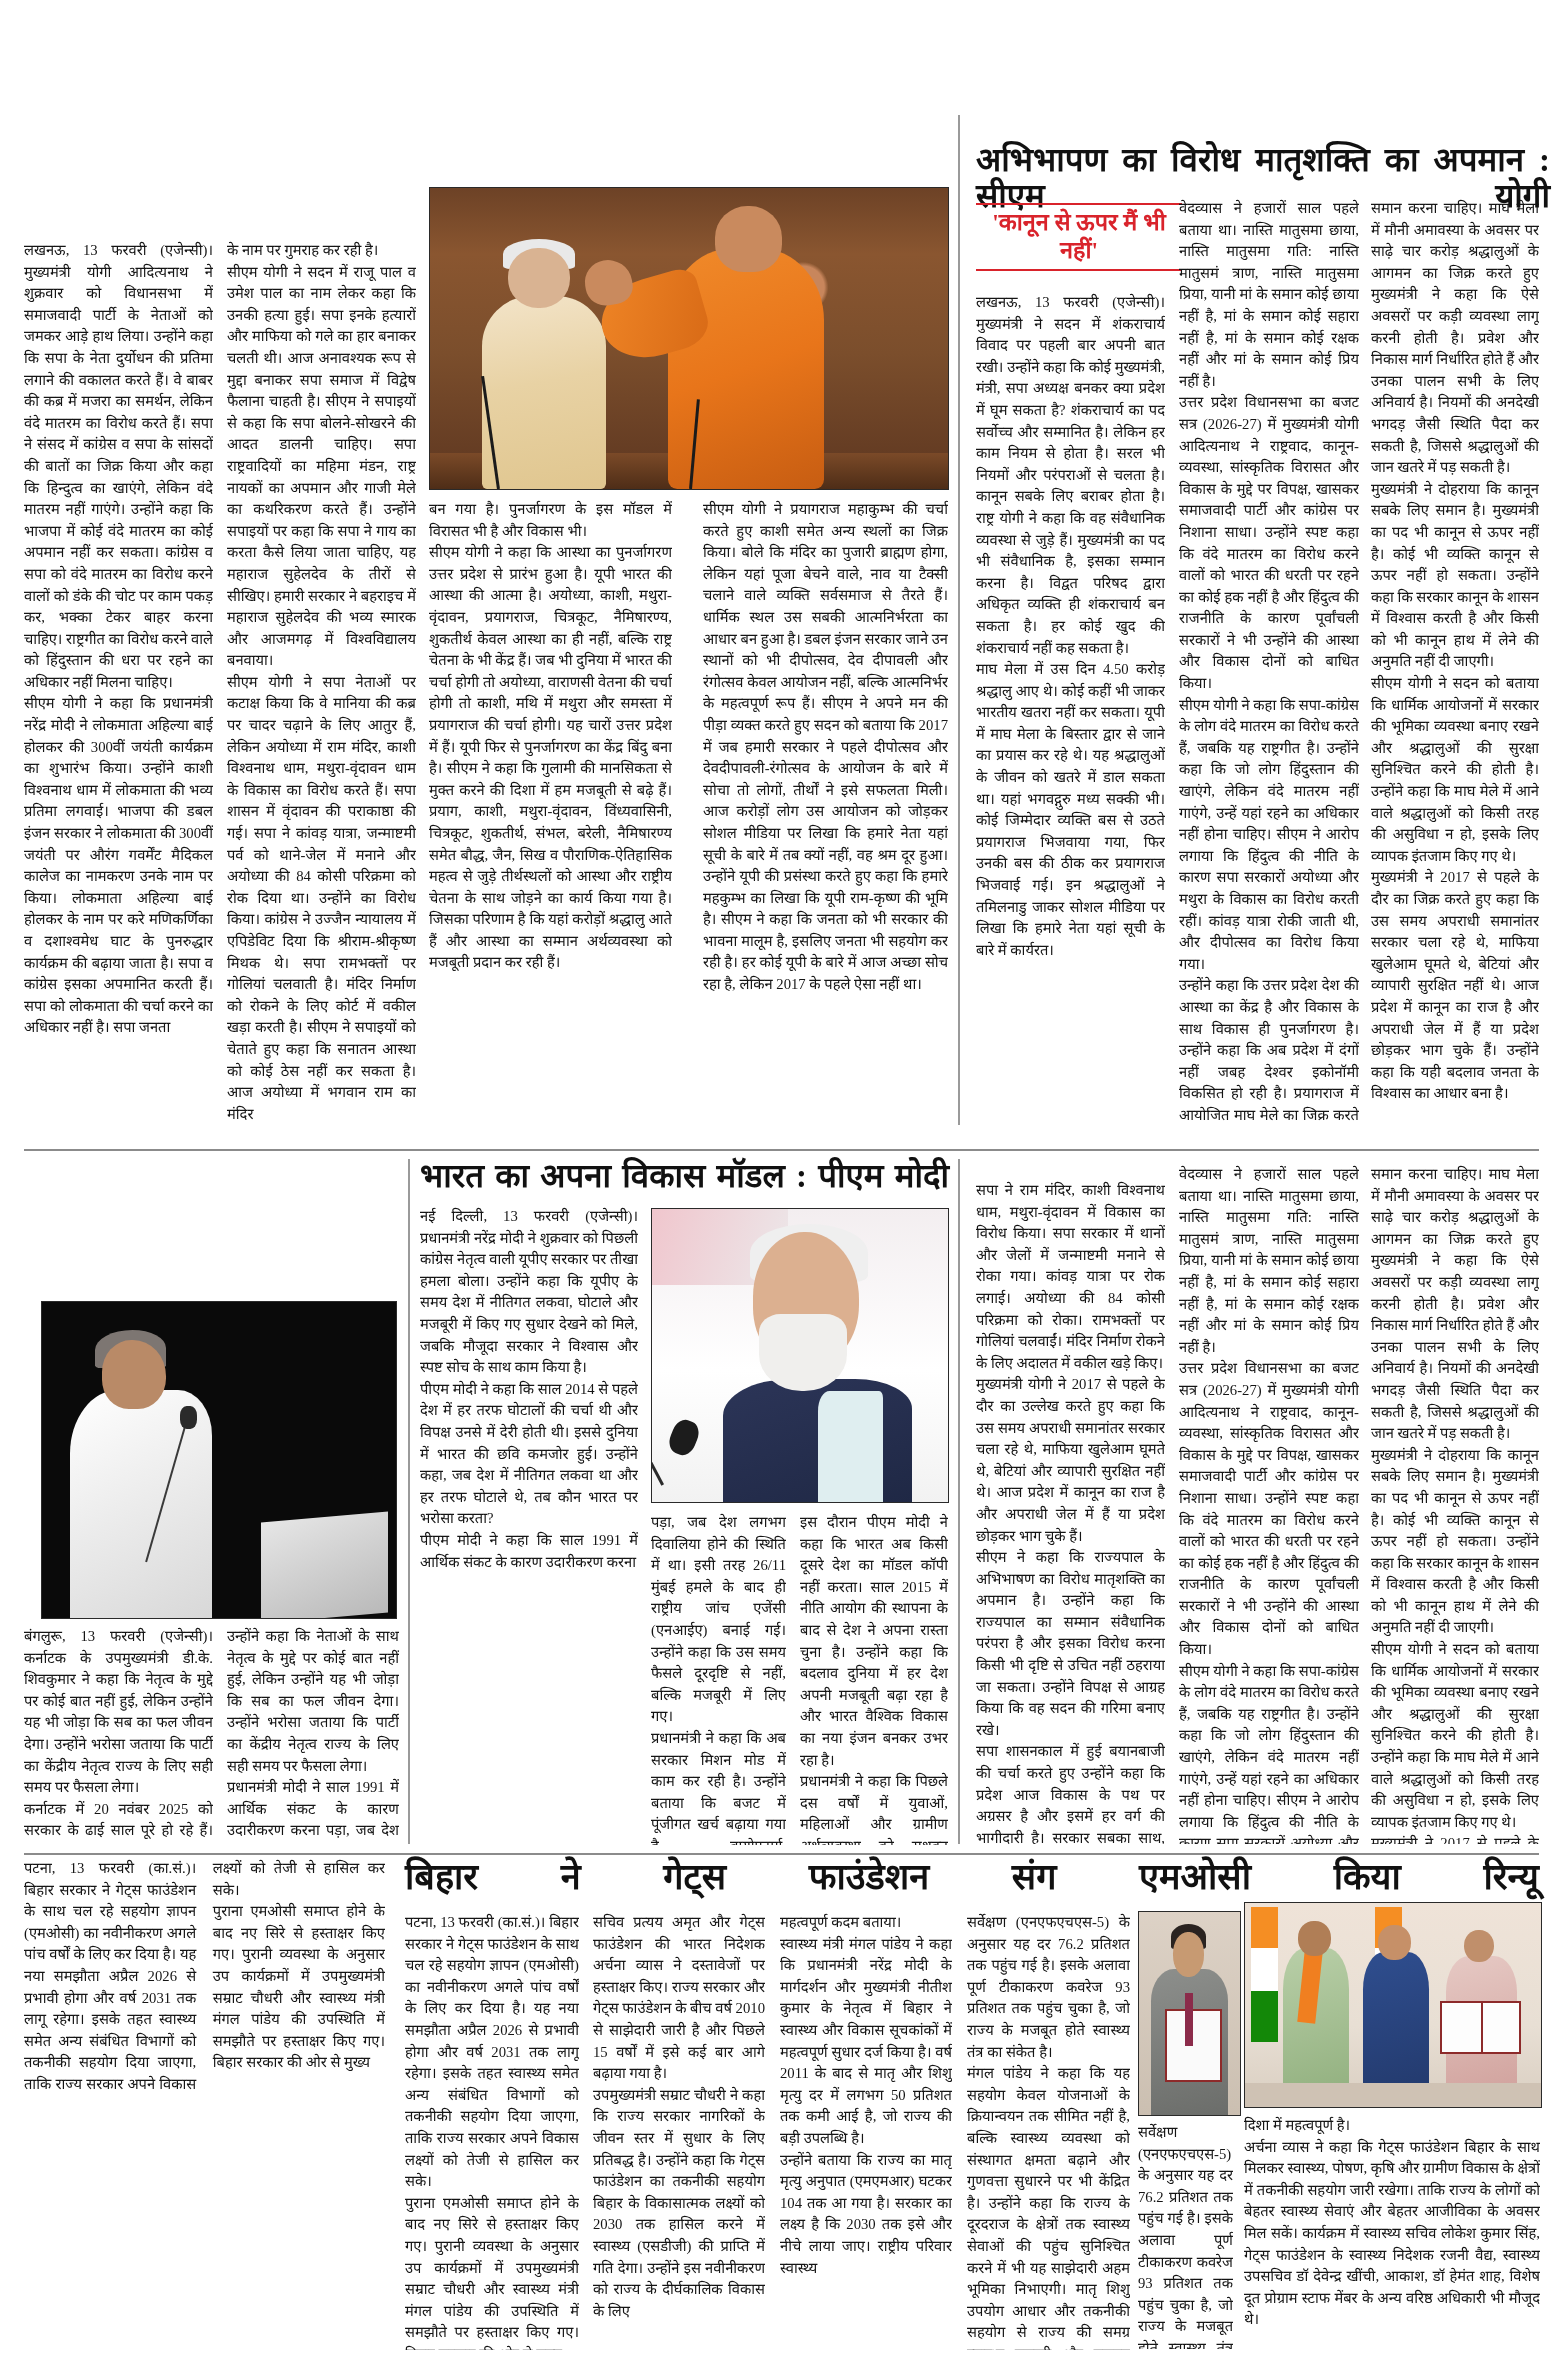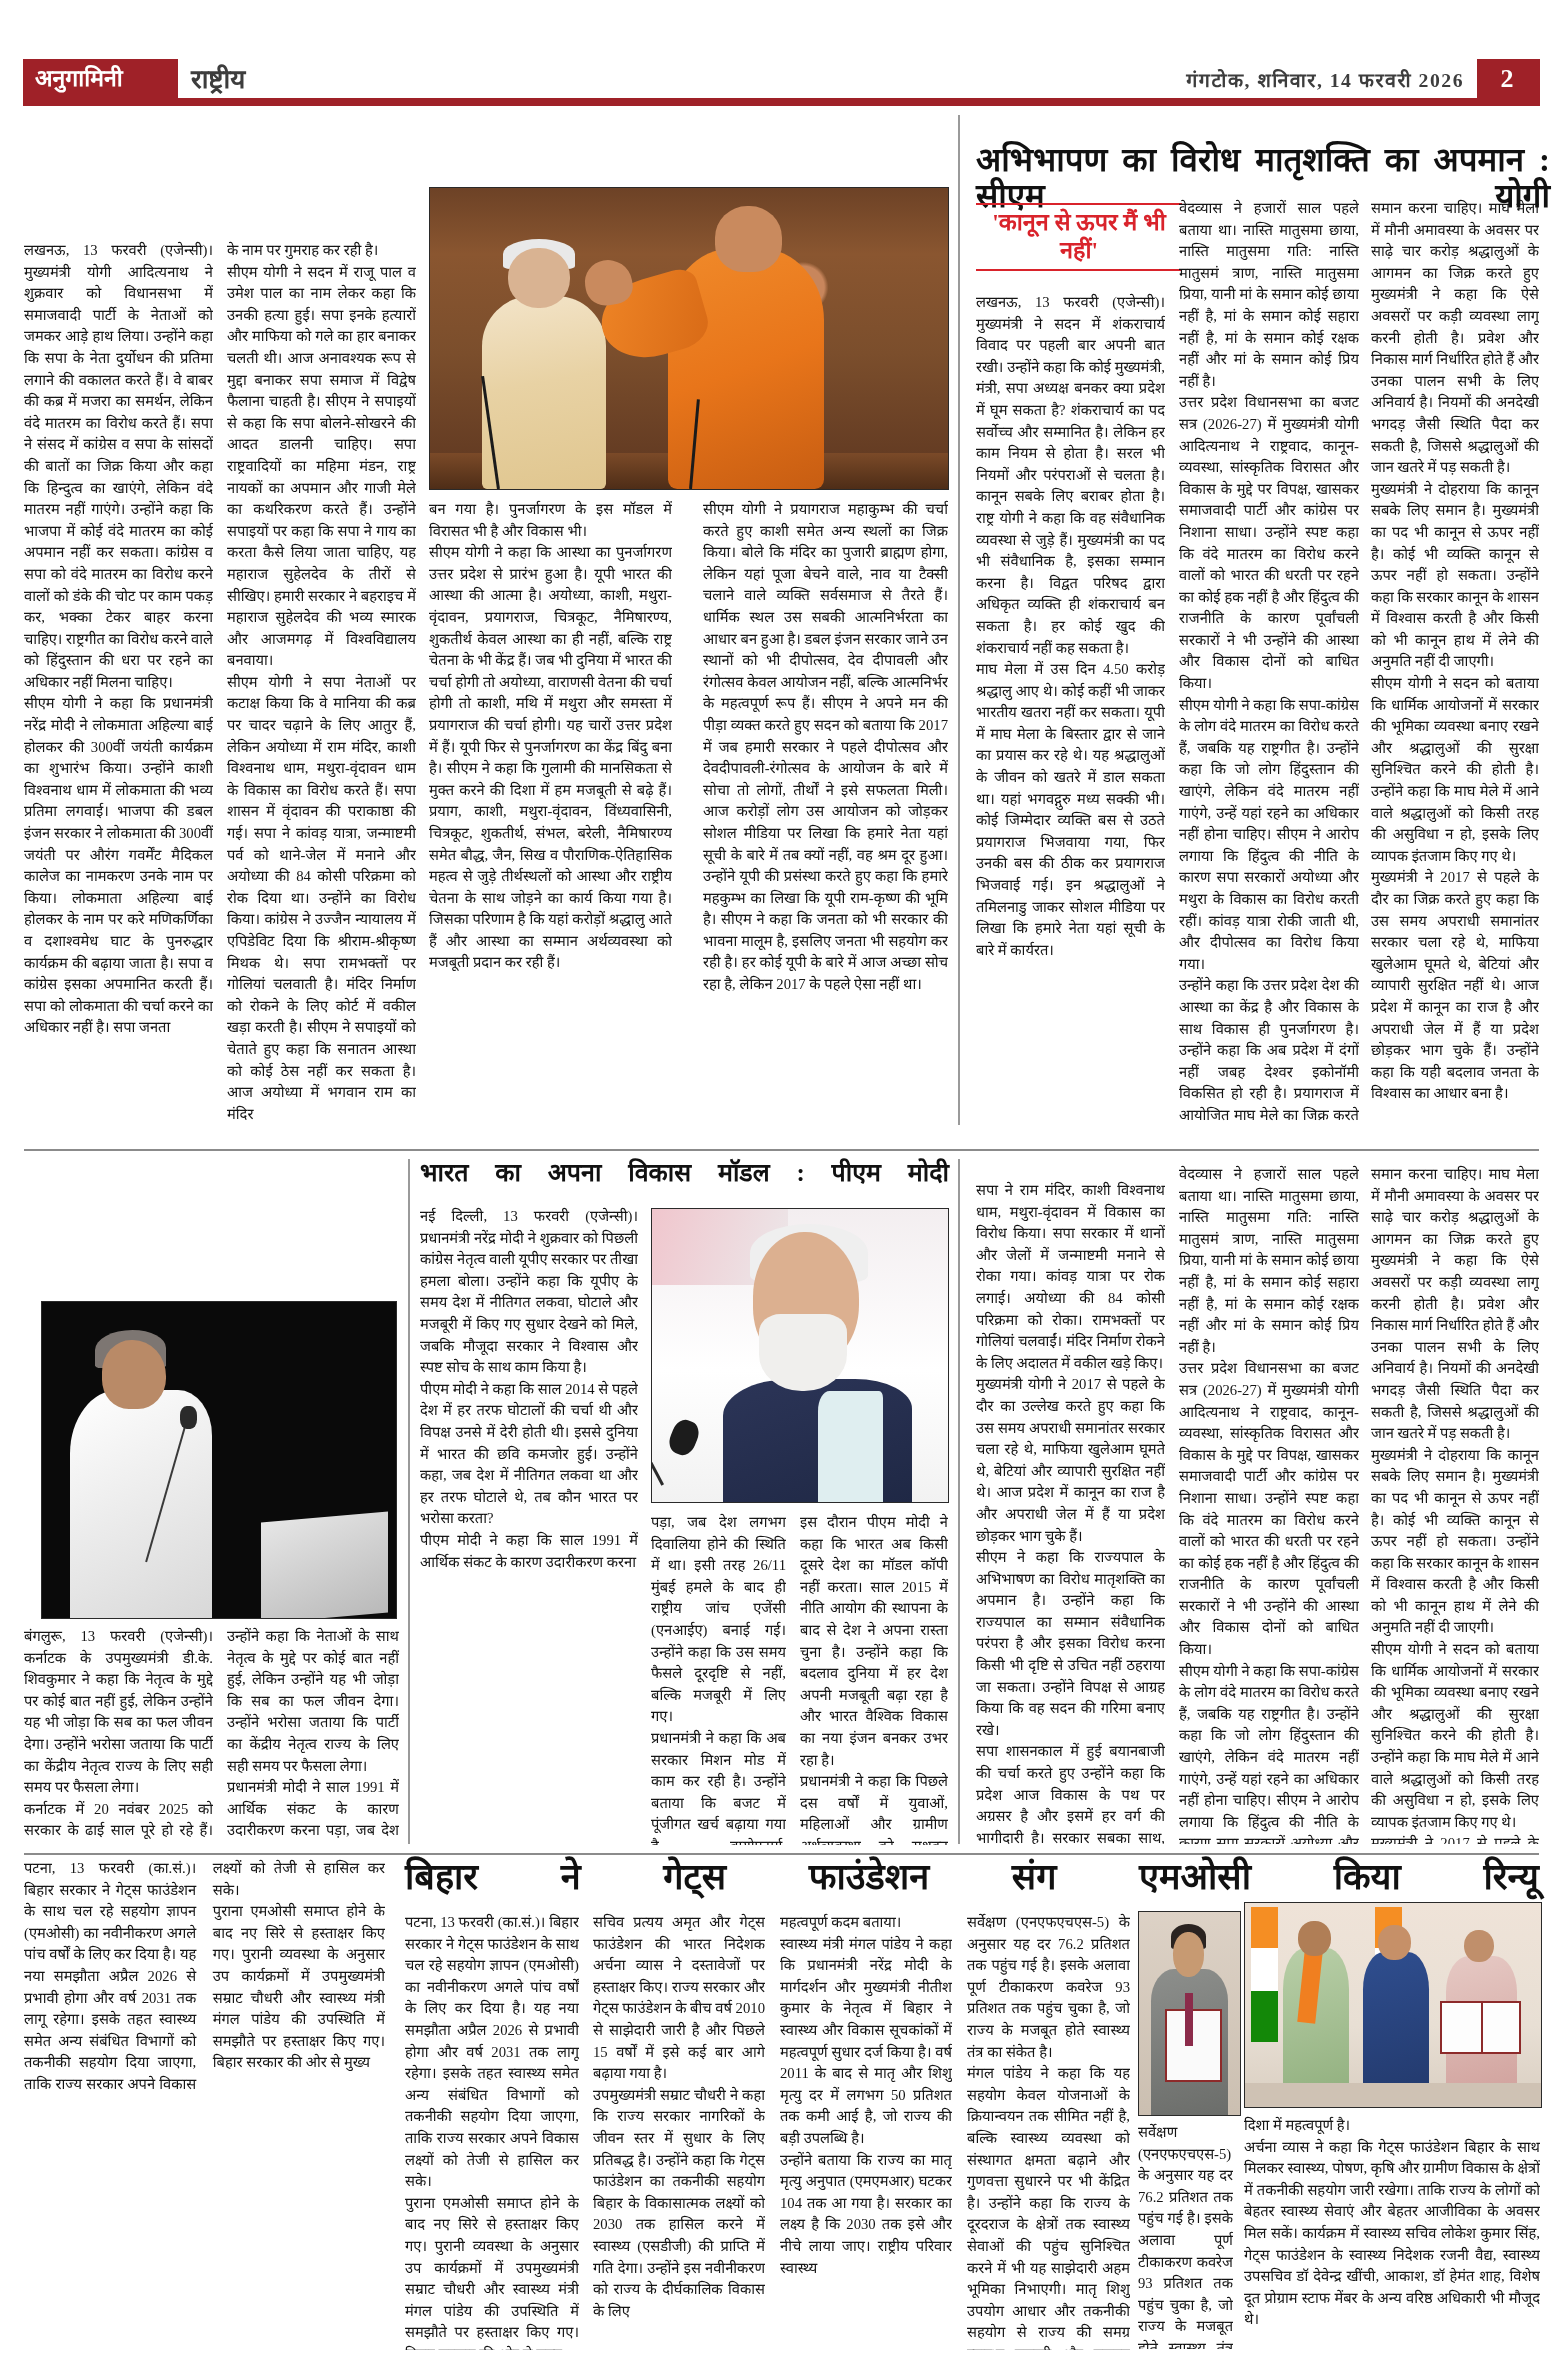--- a/index.html
+++ b/index.html
@@ -233,28 +233,20 @@
   .ph-bihar2 .h{position:absolute;left:34%;top:10%;width:30%;height:22%;background:#c79a72;border-radius:48%;}
   .ph-bihar2 .hr2{position:absolute;left:32%;top:6%;width:34%;height:12%;background:#2a2320;border-radius:52% 52% 10% 10%;}
   .ph-bihar2 .tie{position:absolute;left:46%;top:40%;width:7%;height:26%;background:#8b2b4a;}
   .ph-bihar2 .doc{position:absolute;left:26%;top:48%;width:52%;height:34%;background:#fafafa;border:2.3px solid #8d2a2a;}
 </style>
 </head>
 <body>
 
 <div class="page">
 
-  <div class="masthead">
-    <div class="mh-bar"></div>
-    <div class="mh-white"></div>
-    <div class="mh-brand">अनुगामिनी</div>
-    <div class="mh-section">राष्ट्रीय</div>
-    <div class="mh-date">गंगटोक,  शनिवार,  14  फरवरी  2026</div>
-    <div class="mh-pageno">2</div>
-  </div>
 
 
 
   <div class="photo ph-yogi" style="left:429px;top:187px;width:518px;height:301px;">
     <div class="ph-inner">
       <div class="desk"></div>
       <div class="man-white"></div>
       <div class="hair-white"></div>
       <div class="head-white"></div>
       <div class="man-orange"></div>
@@ -329,21 +321,21 @@
 इस बीच, कुछ विधायकों के कांग्रेस और न्यूजीलैंड दौरे पर जाने की खबरों भी आ रही हैं। इसे सत्ता संचालनों के दिए जा रहे बयानों को लेकर खींचतान से जोड़ा जा रहा है। कांग्रेस के भीतर पल रहे लोगों इसे निजी यात्रा तो कुछ इसे 'स्टडी टूर' बता रहे हैं। इस पर शिवकुमार ने कहा कि उन्हें इस बारे में कोई जानकारी नहीं है और इस मामले की पुष्टि करेंगे। उन्होंने साफ किया कि न तो हाईकमान ने और न ही किसी विधायक ने उनसे इस दौरे को लेकर कोई बात की है।</div>
   </div>
   <div class="col" style="left:227px;top:1626px;width:172px;height:216px;">
     <div style="white-space:pre-line;">उन्होंने कहा कि नेताओं के साथ नेतृत्व के मुद्दे पर कोई बात नहीं हुई, लेकिन उन्होंने यह भी जोड़ा कि सब का फल जीवन देगा। उन्होंने भरोसा जताया कि पार्टी का केंद्रीय नेतृत्व राज्य के लिए सही समय पर फैसला लेगा।
 प्रधानमंत्री मोदी ने साल 1991 में आर्थिक संकट के कारण उदारीकरण करना पड़ा, जब देश लगभग दिवालिया होने की स्थिति में था। इसी तरह 26/11 मुंबई हमले के बाद ही राष्ट्रीय जांच एजेंसी (एनआईए) बनाई गई। उन्होंने कहा कि उस समय फैसले दूरदृष्टि से नहीं, बल्कि मजबूरी में लिए गए।
 प्रधानमंत्री ने कहा कि अब सरकार मिशन मोड में काम कर रही है। उन्होंने बताया कि बजट में पूंजीगत खर्च बढ़ाया गया है, बायोफार्मा, आर्टिफिशियल इंटेलिजेंस (एआई) और सेमीकंडक्टर पर खास जोर है। इसके साथ ही भारत अब कई क्षेत्रों के साथ बड़े व्यापार समझौते कर रहा है। उन्होंने कहा कि अब दुनिया भारत पर भरोसा करती है क्योंकि देश आत्मविश्वास से भरा हुआ है।</div>
   </div>
 
   <div class="vrule" style="left:408px;top:1159px;height:685px;"></div>
 
-  <div class="headline" style="position:absolute;left:420px;top:1159px;width:529px;font-size:25px;">भारत का अपना विकास मॉडल : पीएम मोदी</div>
+  <div class="headline" style="position:absolute;left:420px;top:1159px;width:529px;font-size:33px;">भारत का अपना विकास मॉडल : पीएम मोदी</div>
 
   <div class="photo ph-modi" style="left:651px;top:1208px;width:296px;height:293px;">
     <div class="ph-inner">
       <div class="bg-pink"></div>
       <div class="vest"></div>
       <div class="kurta"></div>
       <div class="hair"></div>
       <div class="head"></div>
       <div class="beard"></div>
       <div class="mic"></div>

